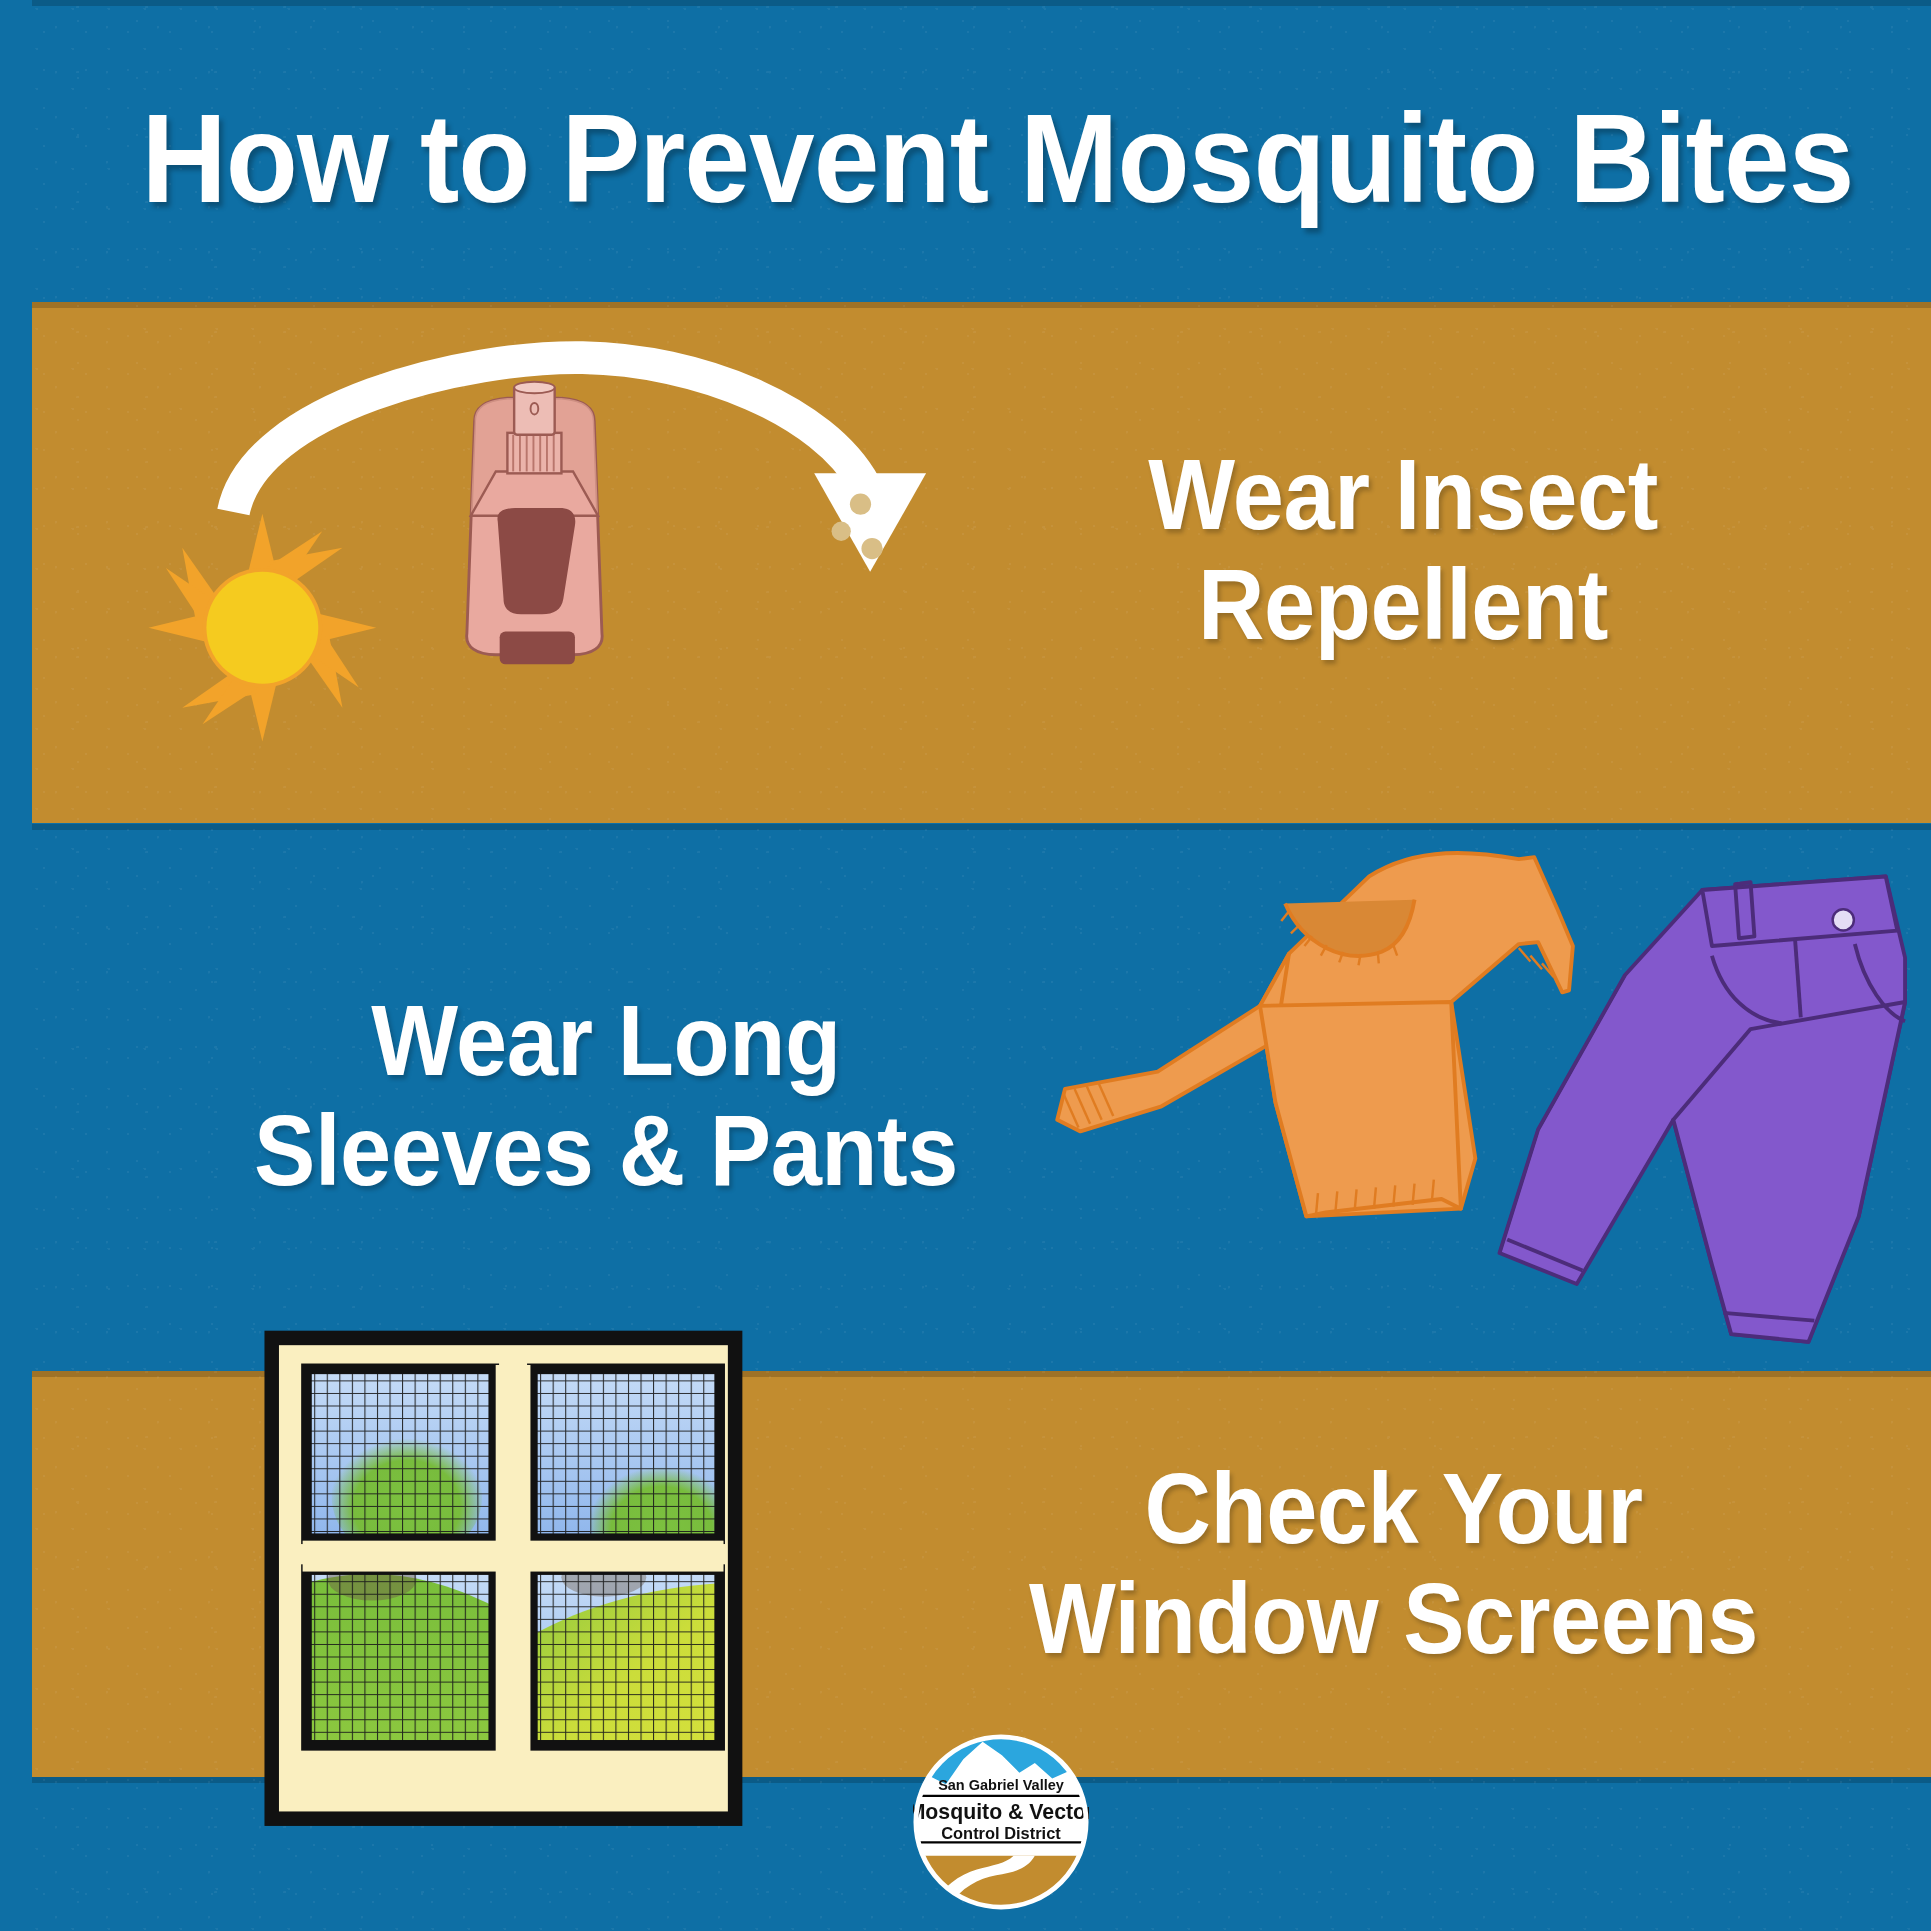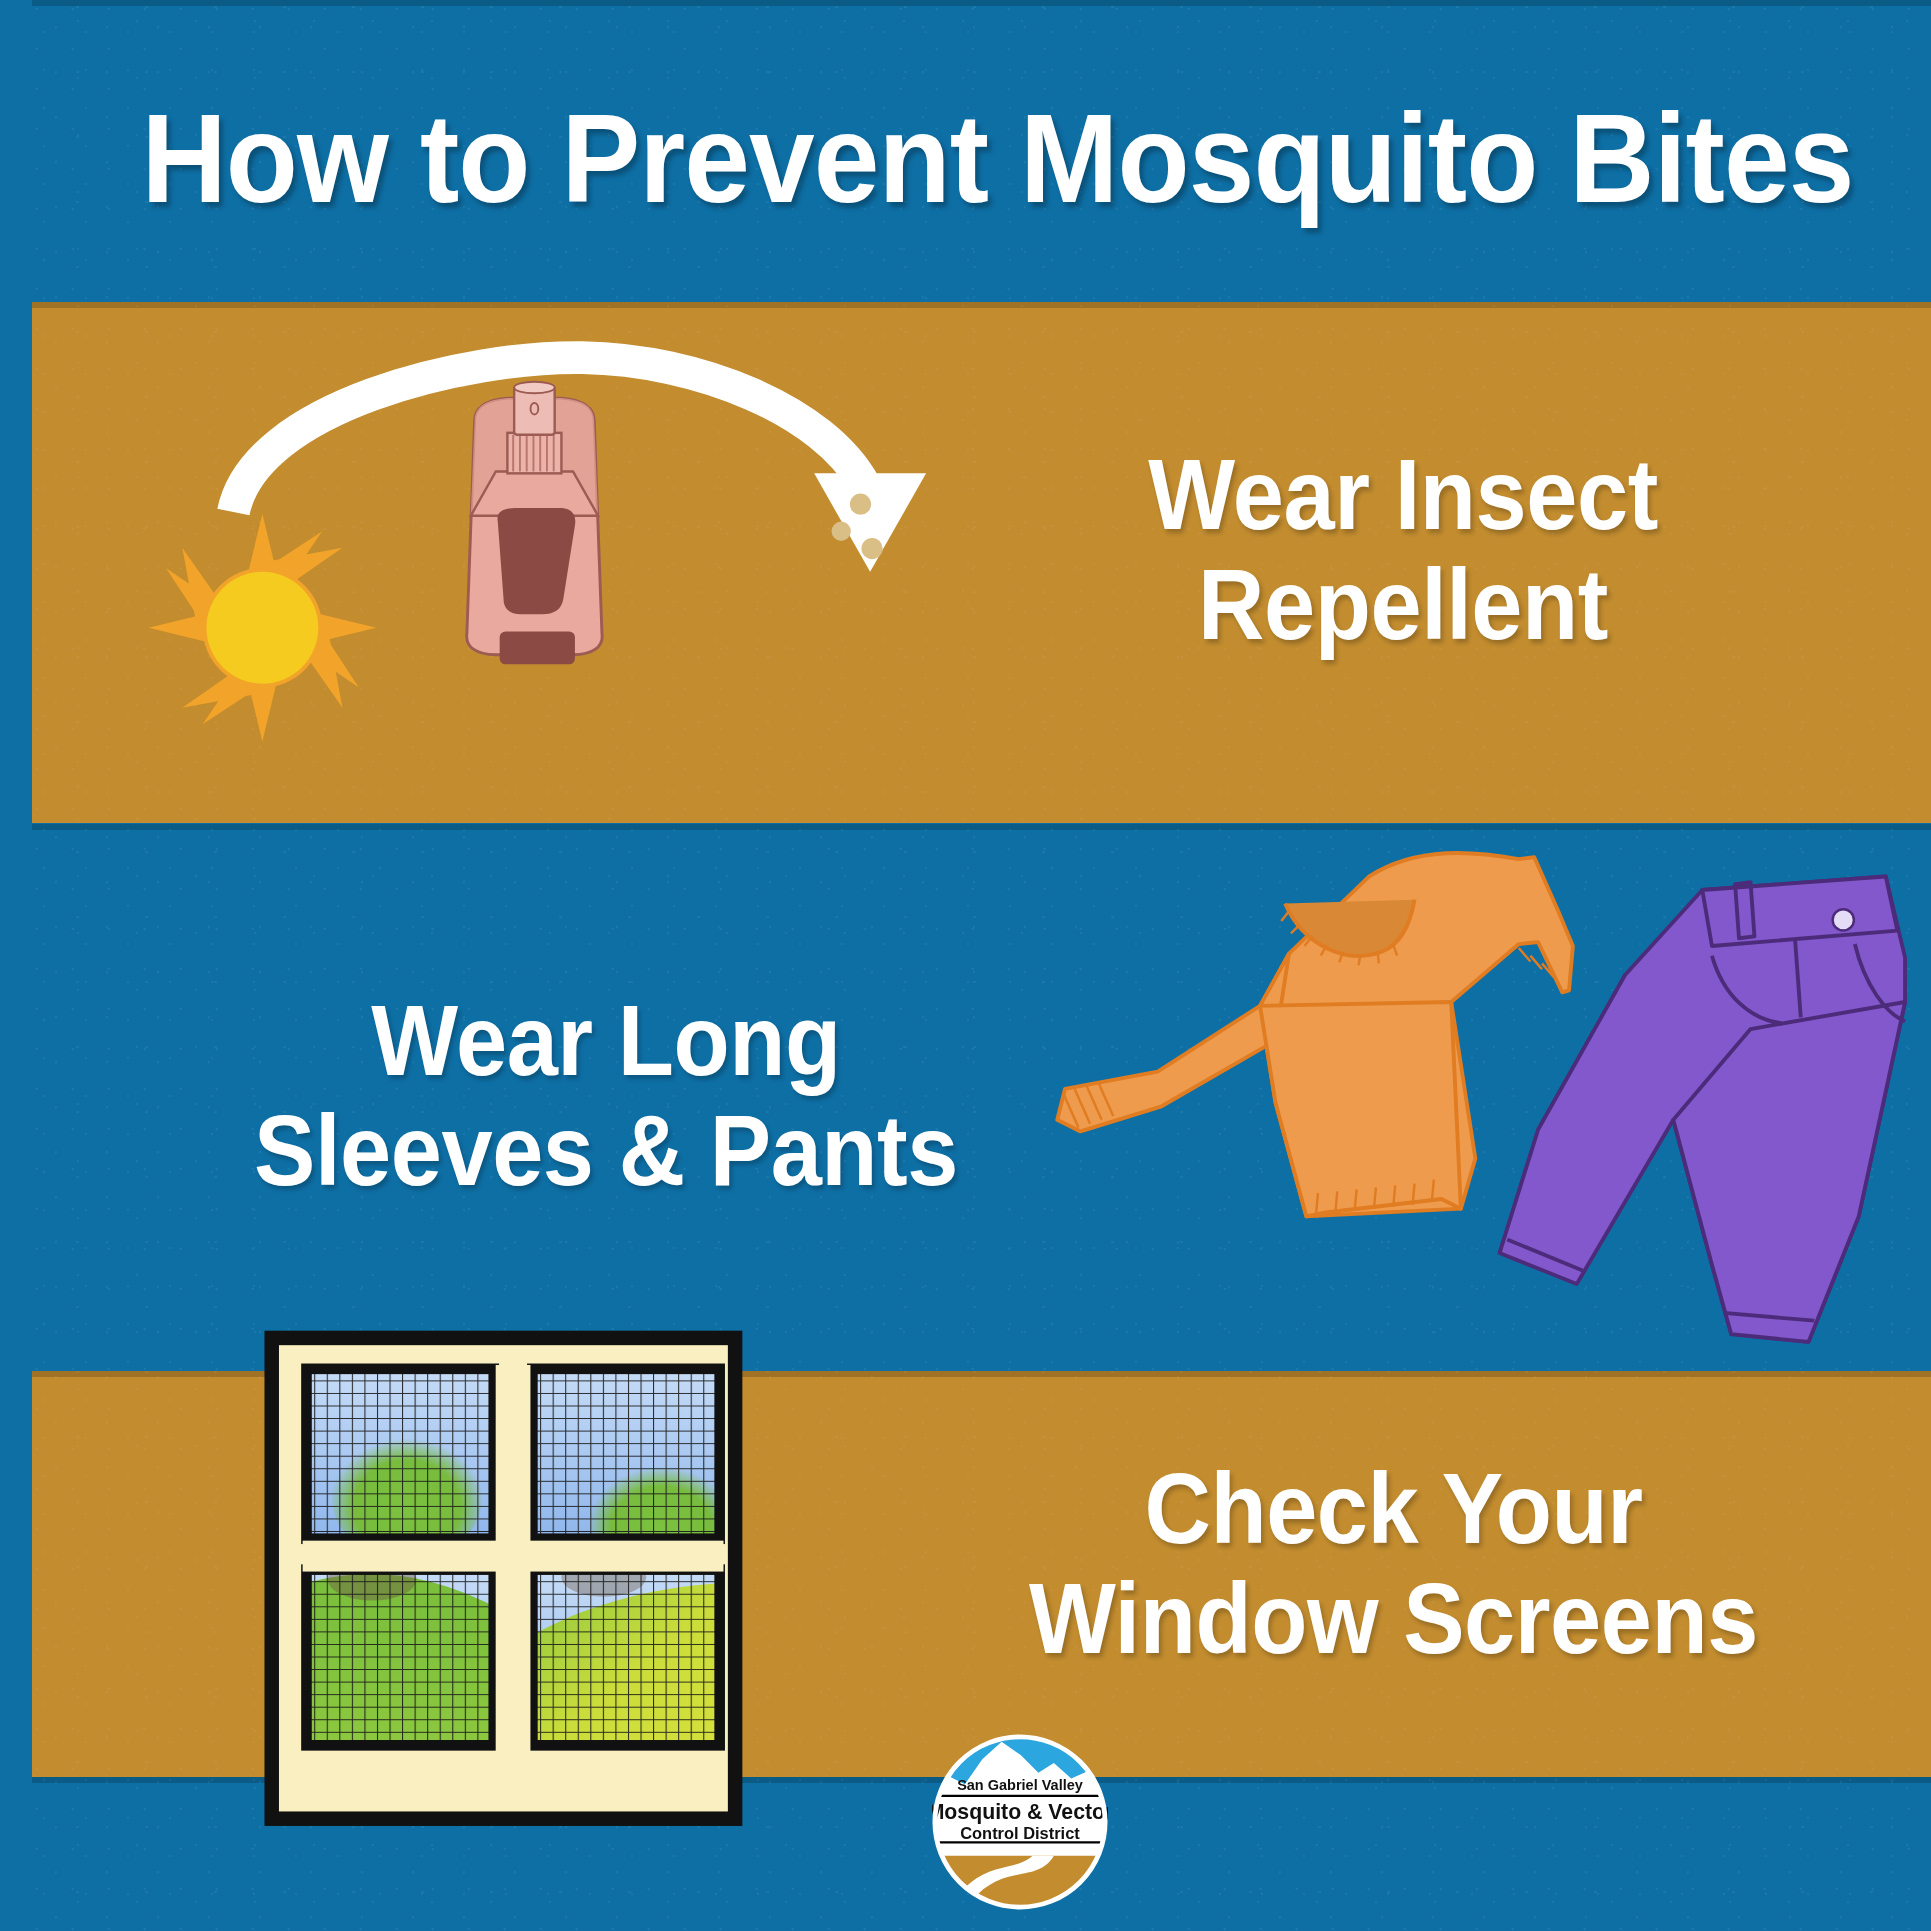--- a/index.html
+++ b/index.html
@@ -82,21 +82,21 @@
   #cap3 { left: 927px;  top: 1453px; width: 869px; text-align: center; transform-origin: 50% 50%; }
 
   .caption span { display: block; }
 
   
   .art { position: absolute; }
 
   
   .logo-wrap {
     position: absolute;
-    left: 900px; top: 1734px;
+    left: 881px; top: 1734px;
     width: 176px; height: 176px;
   }
 </style>
 </head>
 <body>
 
 <div id="poster">
 
   <div class="band band-blue" style="top:0px;height:302px;"></div>
   <div class="band band-gold" style="top:302px;height:521px;"></div>

